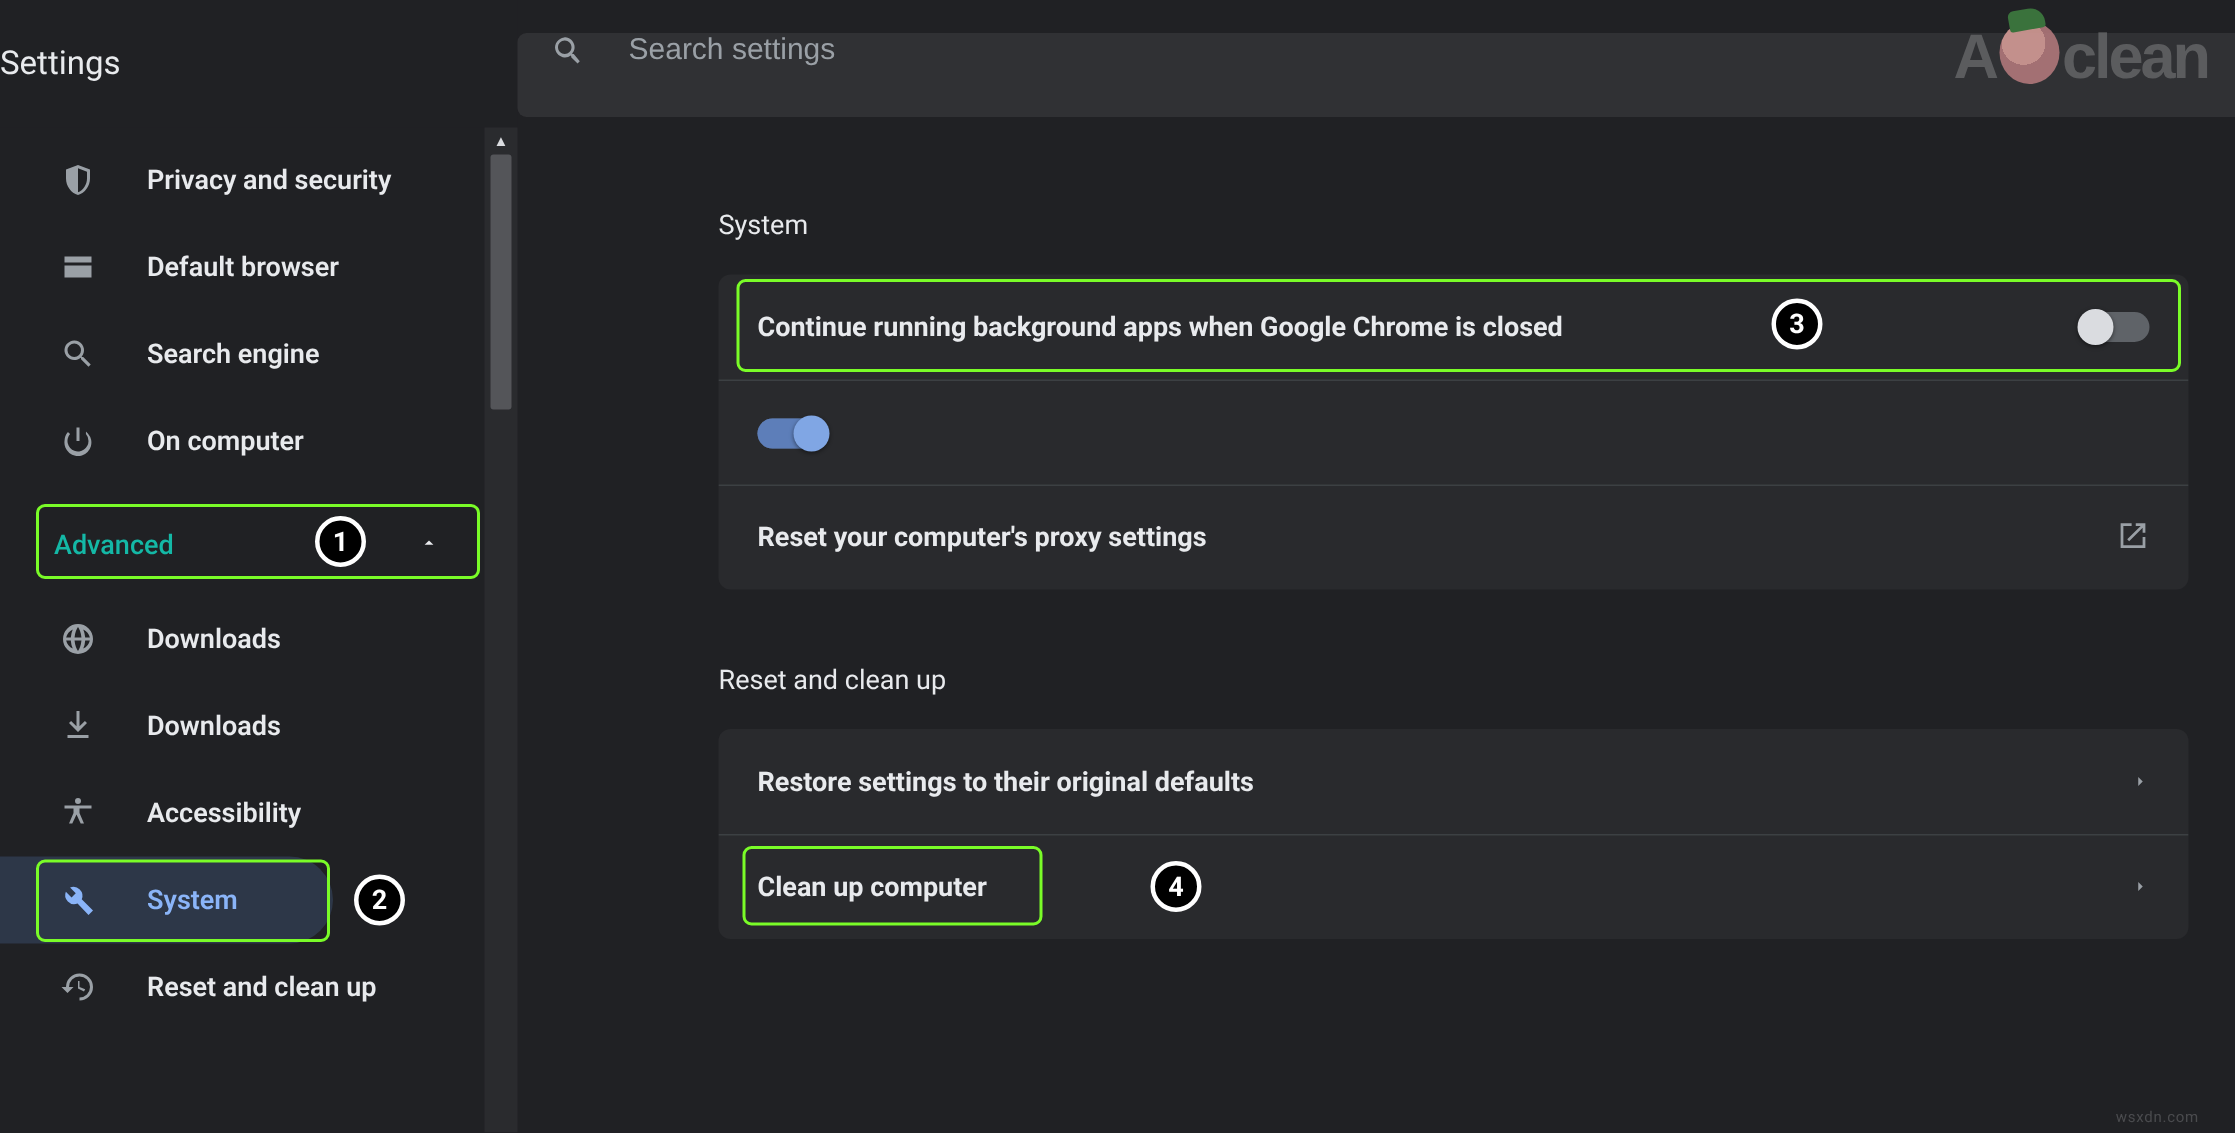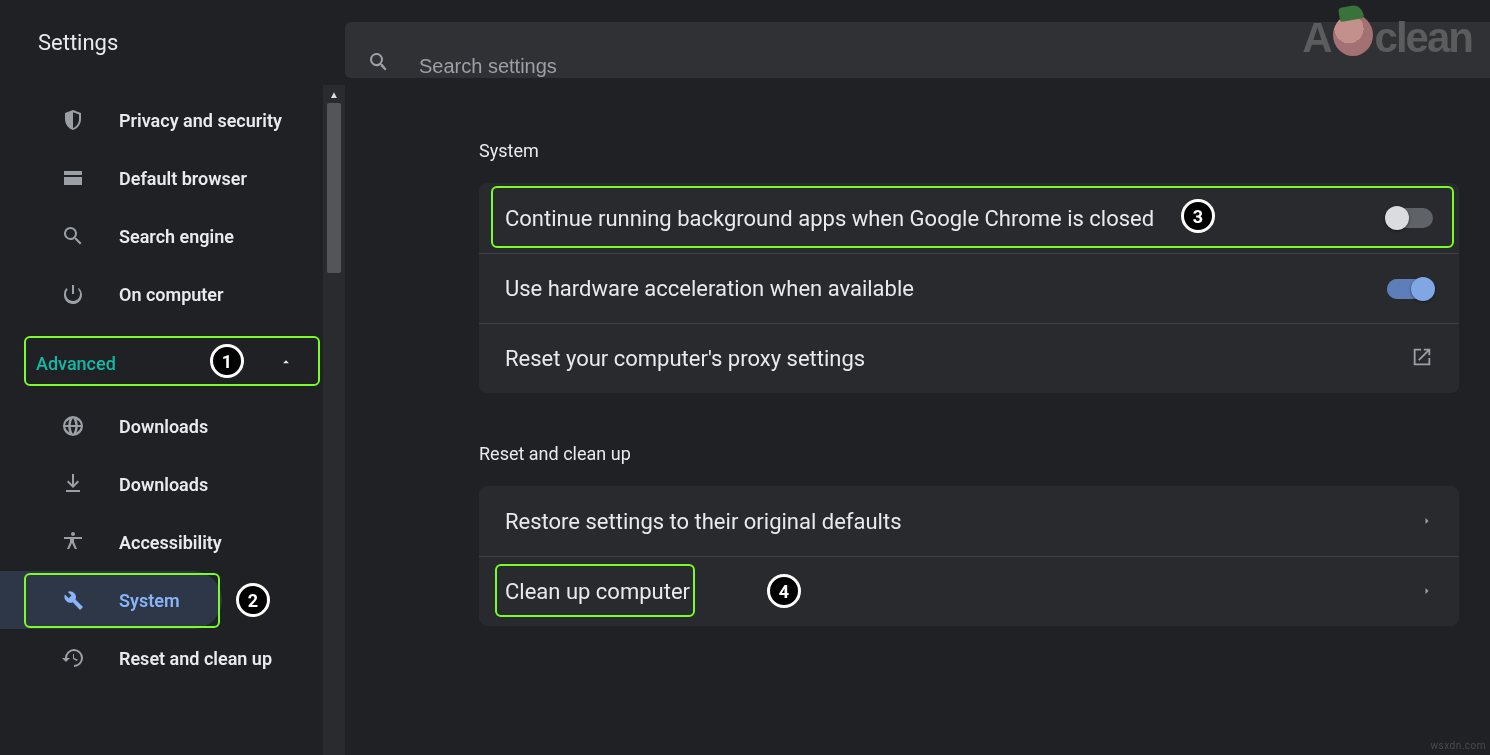--- a/index.html
+++ b/index.html
@@ -13,39 +13,38 @@
     position: relative;
   }
 
   .topbar {
     display: flex;
     align-items: center;
     height: 85px;
   }
   .topbar-left {
     width: 345px;
-    padding-left: 38px;
     display: flex;
     align-items: center;
     height: 100%;
     background: #202124;
   }
   .page-title {
     font-size: 22px;
     font-weight: 400;
     color: #e8eaed;
   }
   .search-wrap {
     flex: 1;
     height: 56px;
     background: #303134;
     border-radius: 6px 0 0 6px;
     margin-top: 15px;
     display: flex;
-    align-items: flex-end;
+    align-items: flex-start;
     padding: 0 22px;
   }
   .search-icon svg { width: 24px; height: 24px; fill: #9aa0a6; }
   .search-input {
     margin-left: 28px;
     background: transparent;
     border: none;
     outline: none;
     color: #e8eaed;
     font-size: 20px;
@@ -83,21 +82,21 @@
     width: 14px;
     height: 170px;
     background: #545559;
     border-radius: 2px;
   }
 
   .side-item {
     display: flex;
     align-items: center;
     height: 58px;
-    padding-left: 59px;
+    padding-left: 38px;
     cursor: pointer;
     border-radius: 0 30px 30px 0;
     margin-right: 32px;
   }
   .side-item .icon { width: 28px; height: 28px; display: flex; align-items: center; justify-content: center; }
   .side-item .icon svg { width: 24px; height: 24px; fill: #9aa0a6; }
   .side-label {
     margin-left: 32px;
     font-size: 18px;
     font-weight: 600;
@@ -166,22 +165,22 @@
     align-items: center;
     justify-content: space-between;
     height: 70px;
     padding: 0 26px;
     border-top: 1px solid #3c4043;
     cursor: pointer;
     position: relative;
   }
   .row:first-child { border-top: none; }
   .row-label {
-    font-size: 22px;
-    font-weight: 400;
+    font-size: 18px;
+    font-weight: 700;
     color: #e8eaed;
   }
 
   
   .toggle {
     width: 46px; height: 20px;
     border-radius: 10px;
     position: relative;
   }
   .toggle .knob {
@@ -230,21 +229,21 @@
     top:-8px; left:6px;
     width:24px; height:14px;
     background:#3d7b3f;
     border-radius:4px 10px 2px 2px;
     transform: rotate(-10deg);
   }
 
   .source-text {
     position: absolute;
     bottom: 4px;
-    right: 4px;
+    right: 24px;
     font-size: 10px;
     color: #4a4b4e;
     letter-spacing: .5px;
   }
 </style>
 </head>
 <body>
 
 <div class="topbar">
   <div class="topbar-left">
@@ -363,21 +362,20 @@
     <div class="card">
       <div class="row">
         <span class="row-label">Continue running background apps when Google Chrome is closed</span>
         <div class="toggle off">
             <div class="knob"></div>
           </div>
         <div class="green-box-1" style="left:12px; top:3px; right:5px; bottom:5px; width:auto; height:auto;"></div>
         <div class="annotation-circle" style="right:244px; top:16px;">3</div>
       </div>
       <div class="row">
-        <span class="row-label">Use hardware acceleration when available</span>
         <div class="toggle on">
             <div class="track-over"></div>
             <div class="knob"></div>
           </div>
       </div>
       <div class="row">
         <span class="row-label">Reset your computer's proxy settings</span>
         <span class="open-icon"><svg viewBox="0 0 24 24">
               <path d="M14 3v2h3.6l-9.8 9.8 1.4 1.4L19 6.4V10h2V3h-7zM5 5h6V3H3v18h18v-8h-2v6H5V5z"></path>
             </svg></span>

